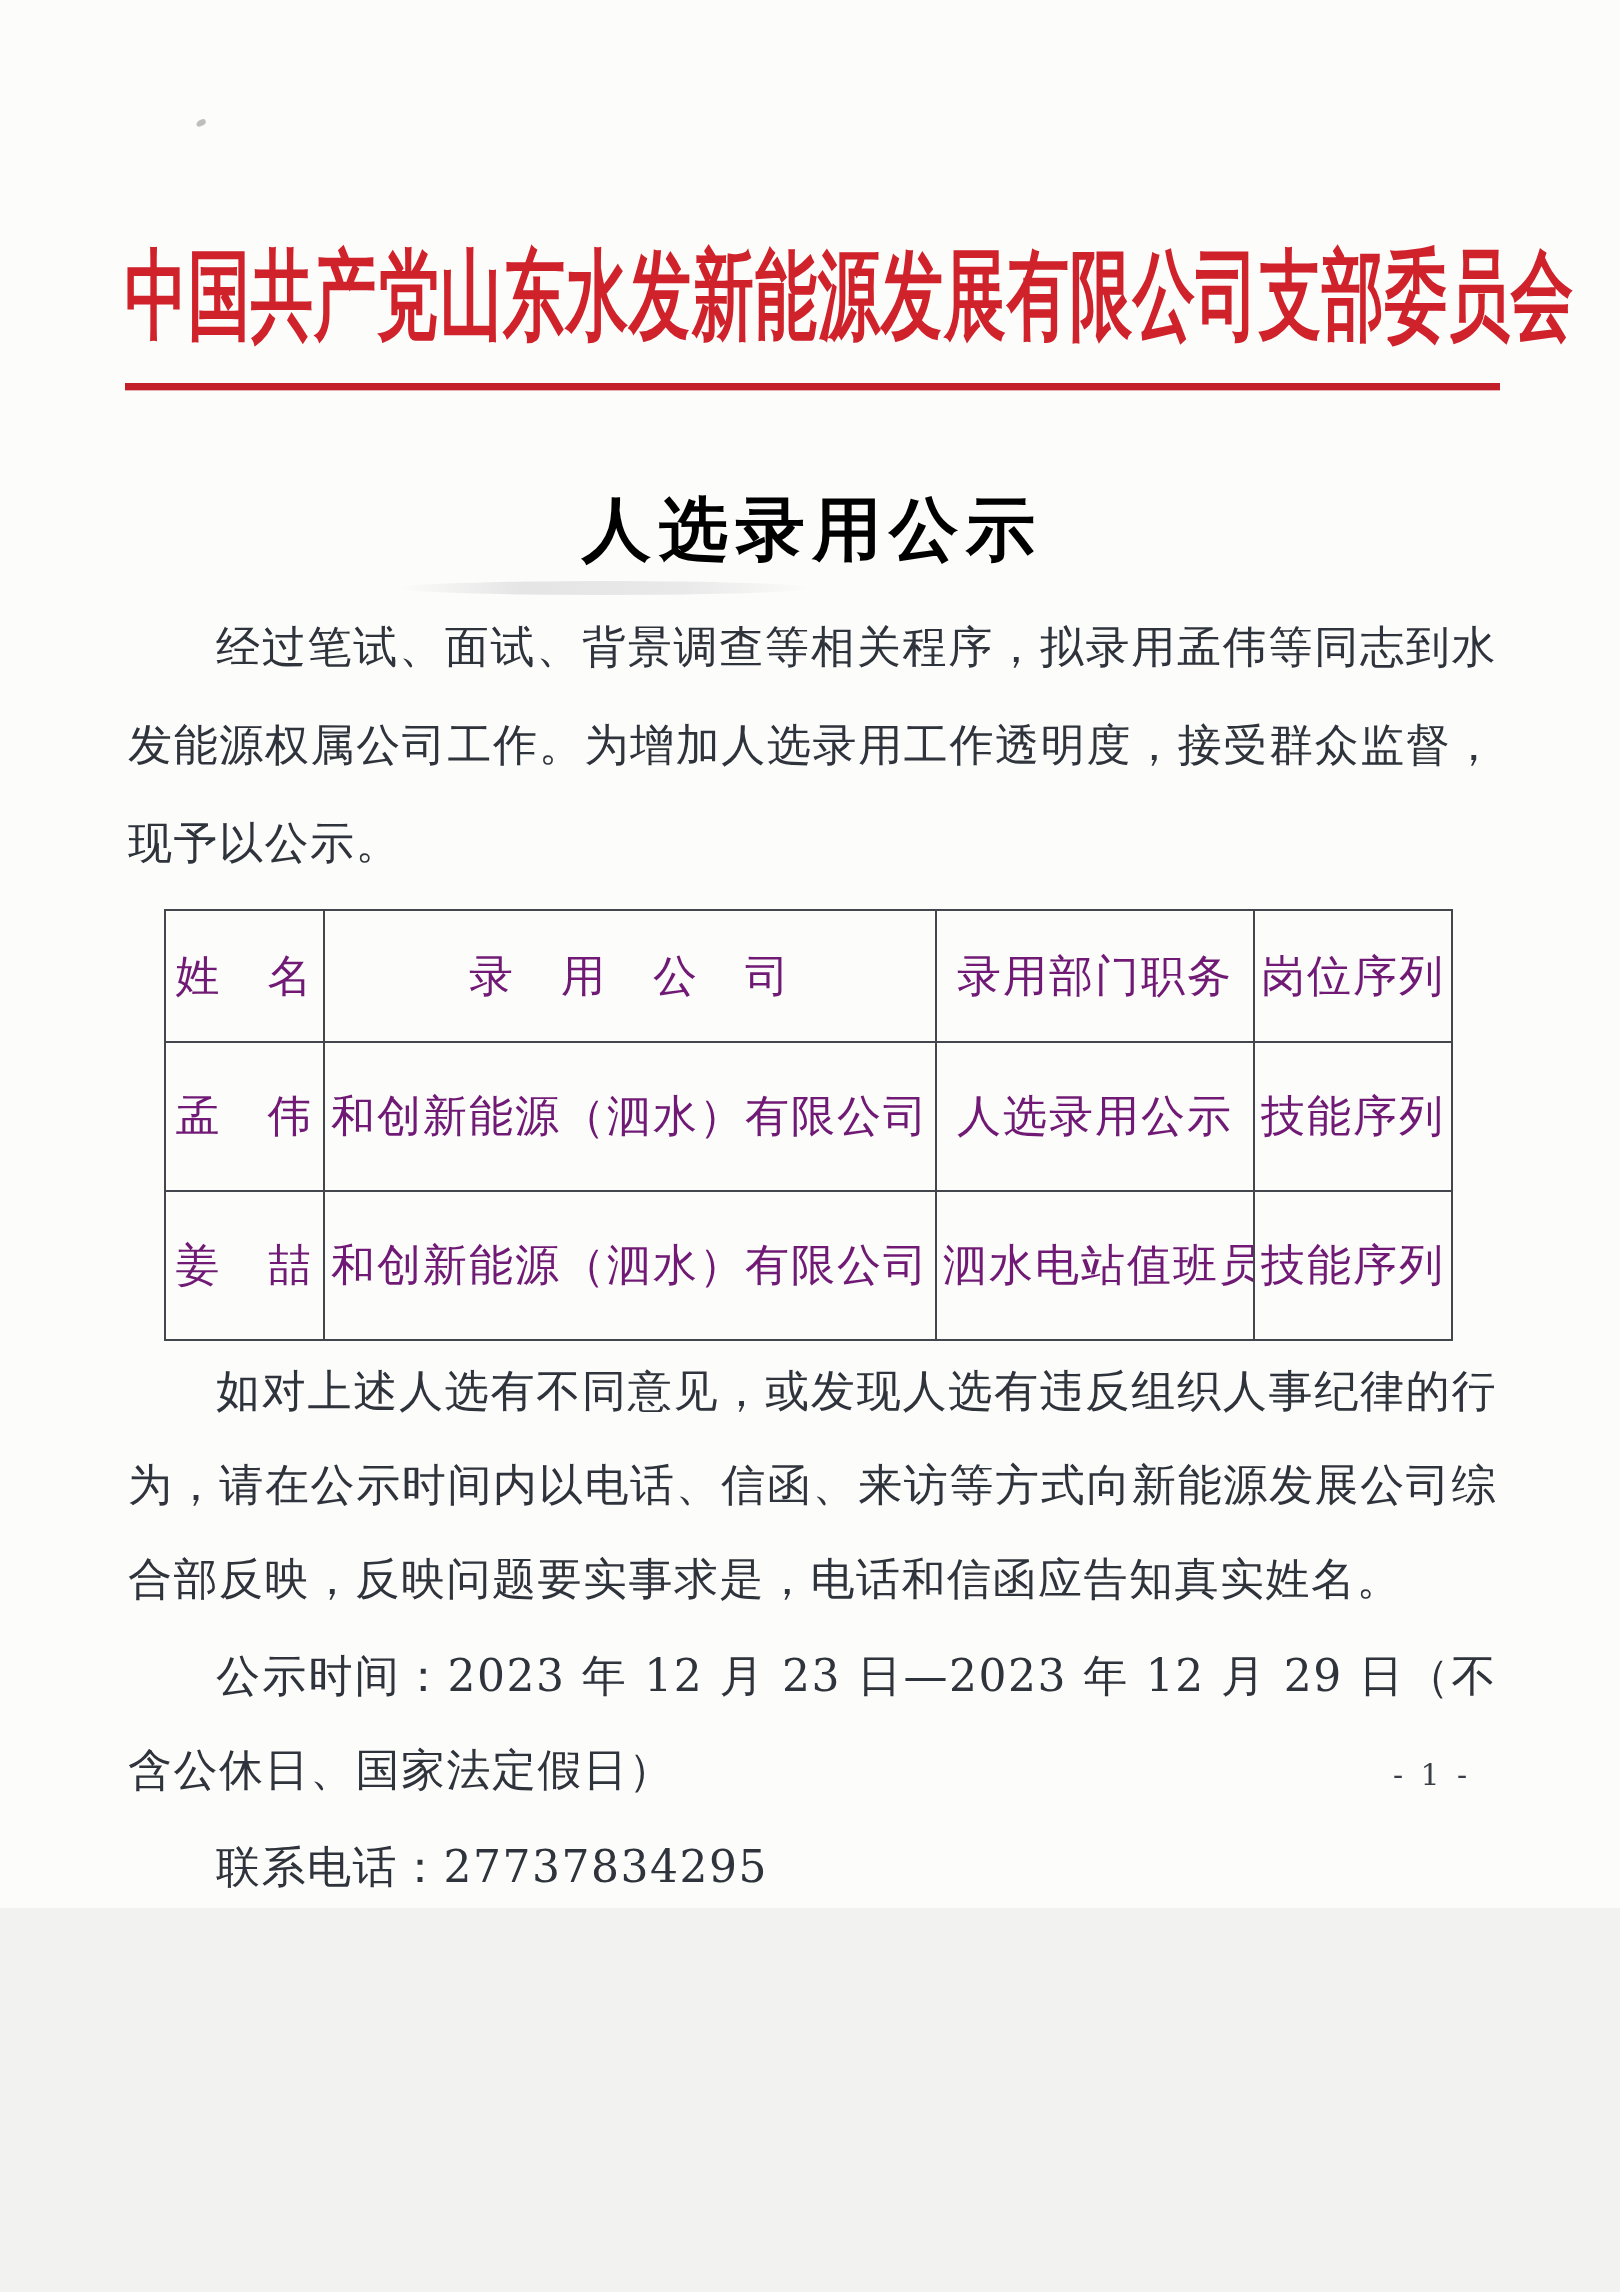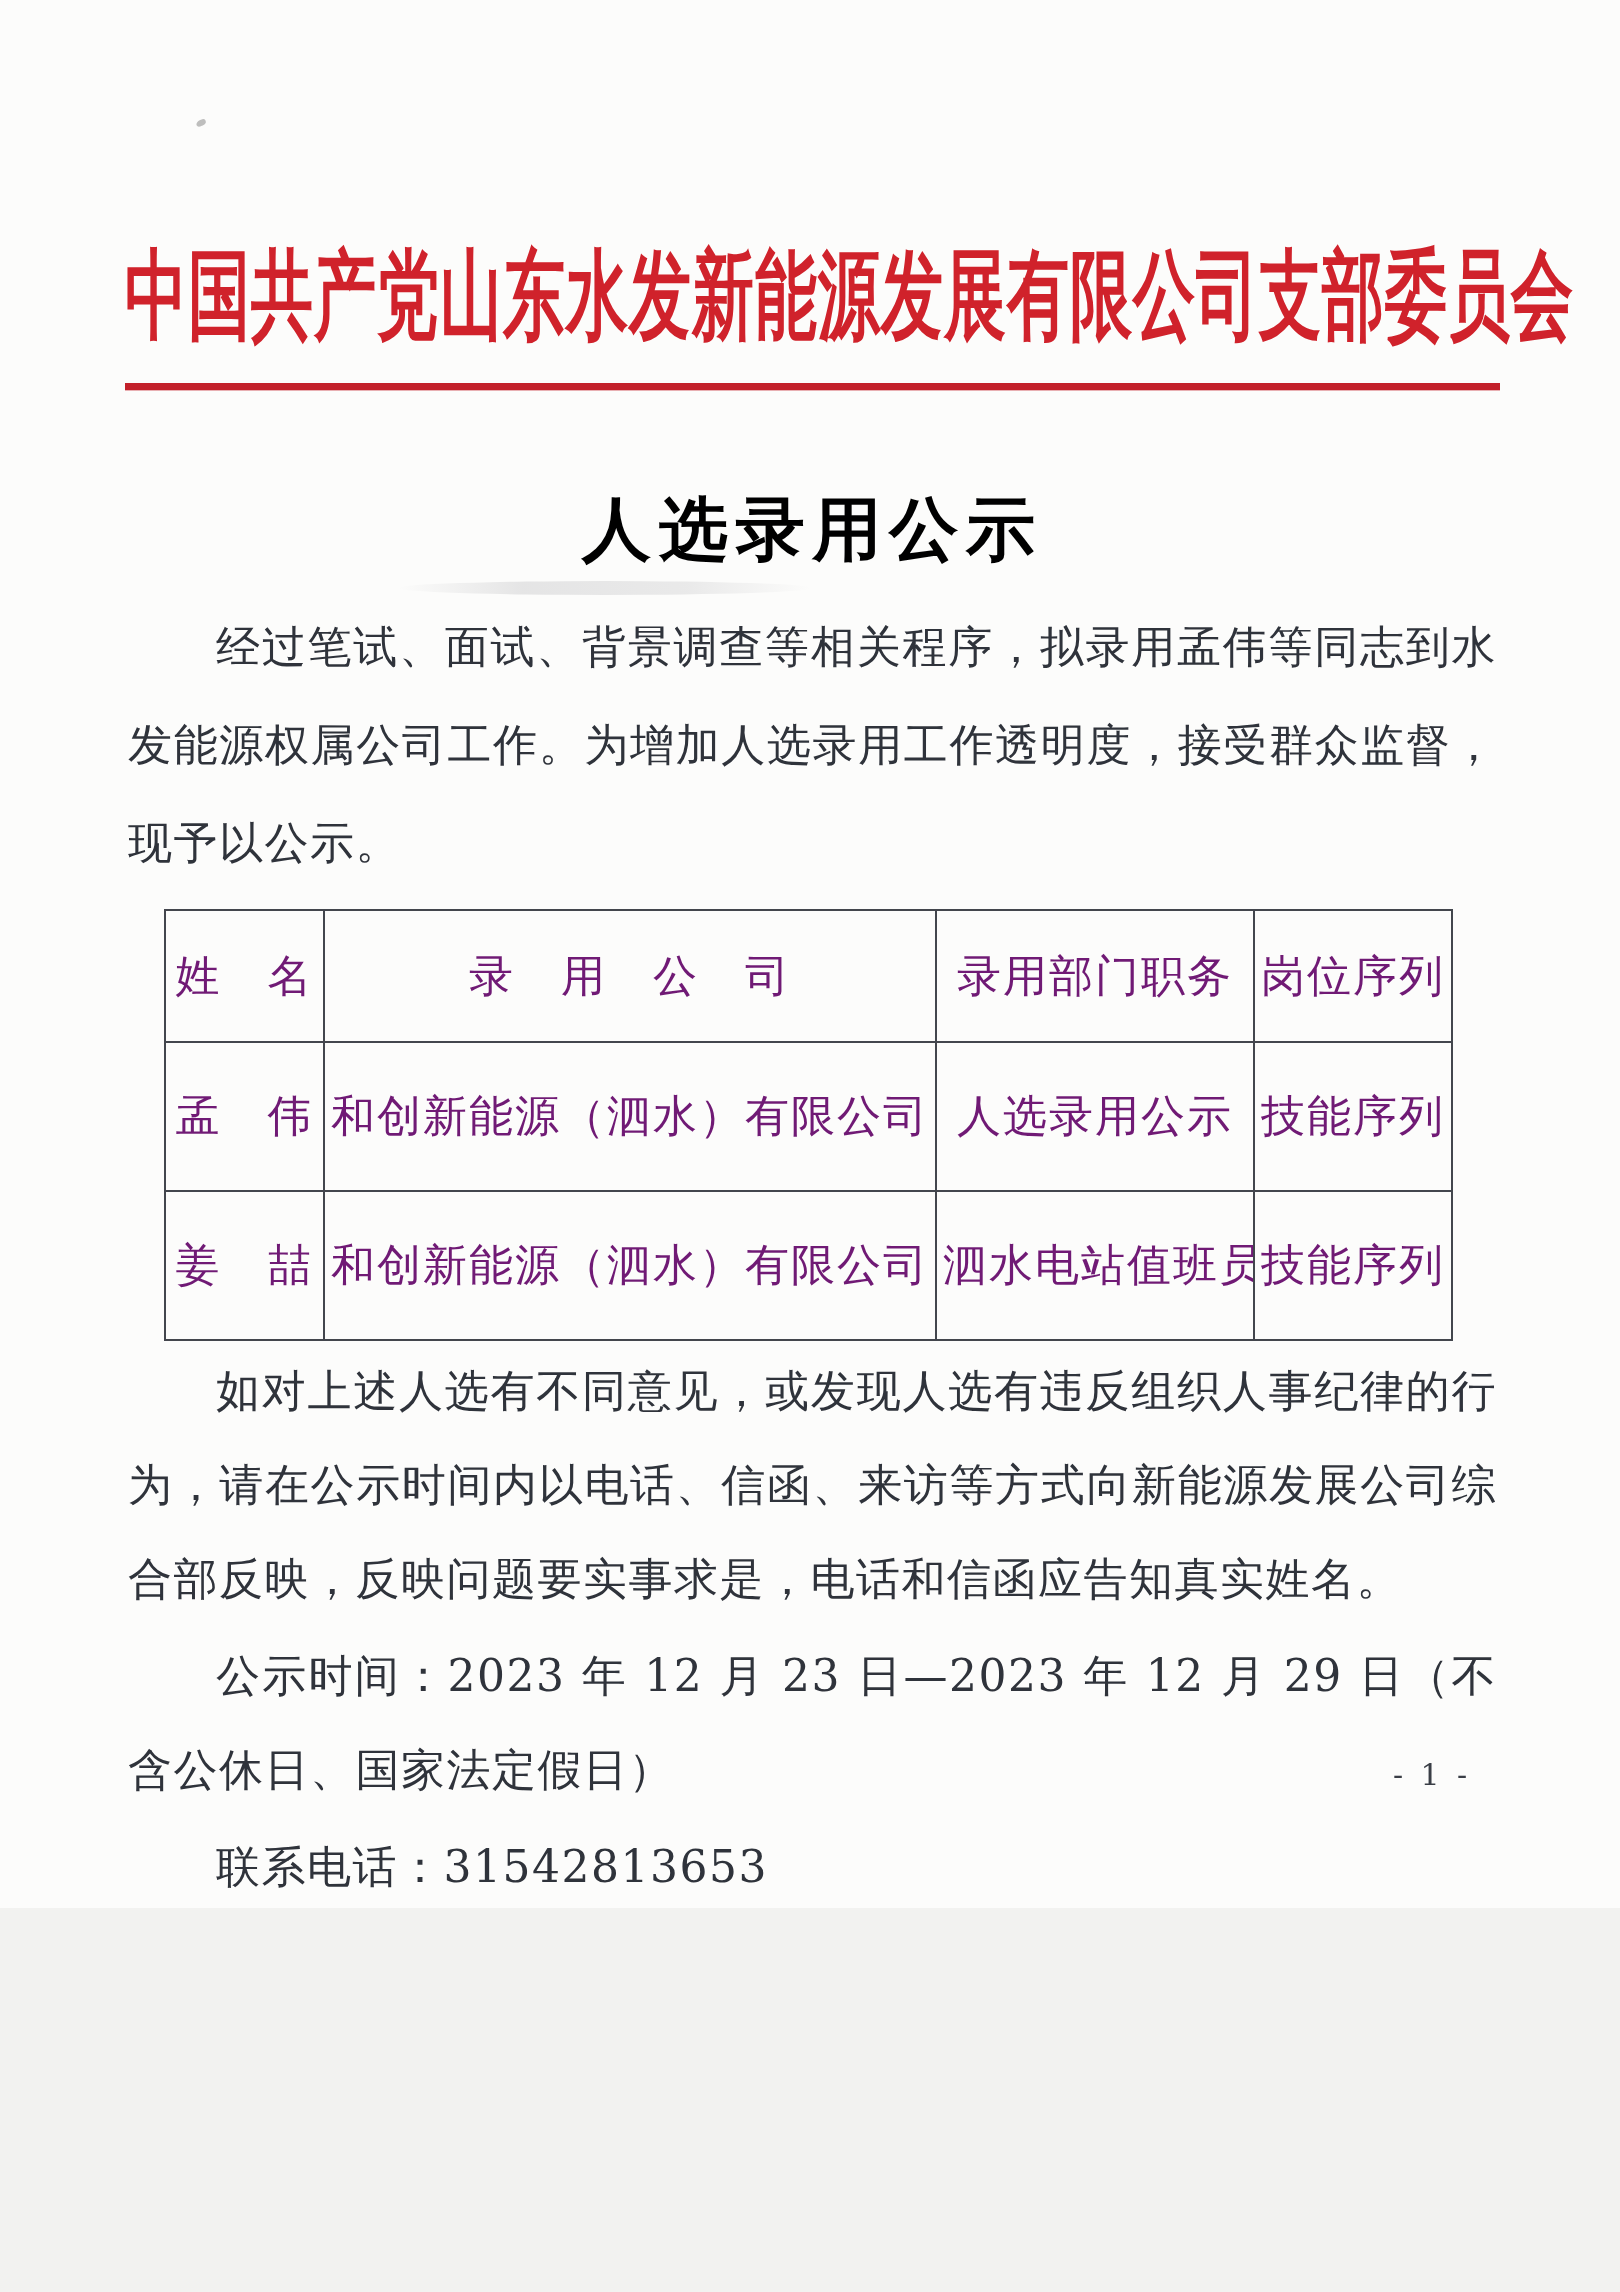--- a/index.html
+++ b/index.html
@@ -154,18 +154,18 @@
         <td>技能序列</td>
       </tr>
     </tbody>
   </table>
 
   <p class="para body-text p-feedback">如对上述人选有不同意见，或发现人选有违反组织人事纪律的行为，请在公示时间内以电话、信函、来访等方式向新能源发展公司综合部反映，反映问题要实事求是，电话和信函应告知真实姓名。</p>
 
   <p class="para body-text p-period">公示时间：2023 年 12 月 23 日—2023 年 12 月 29 日（不含公休日、国家法定假日）</p>
 
 
-  <p class="para body-text p-phone">联系电话：31542813653</p>
+  <p class="para body-text p-phone">联系电话：27737834295</p>
 
   <div class="page-number">- 1 -</div>
 
 </div>
 
 
 </body></html>

